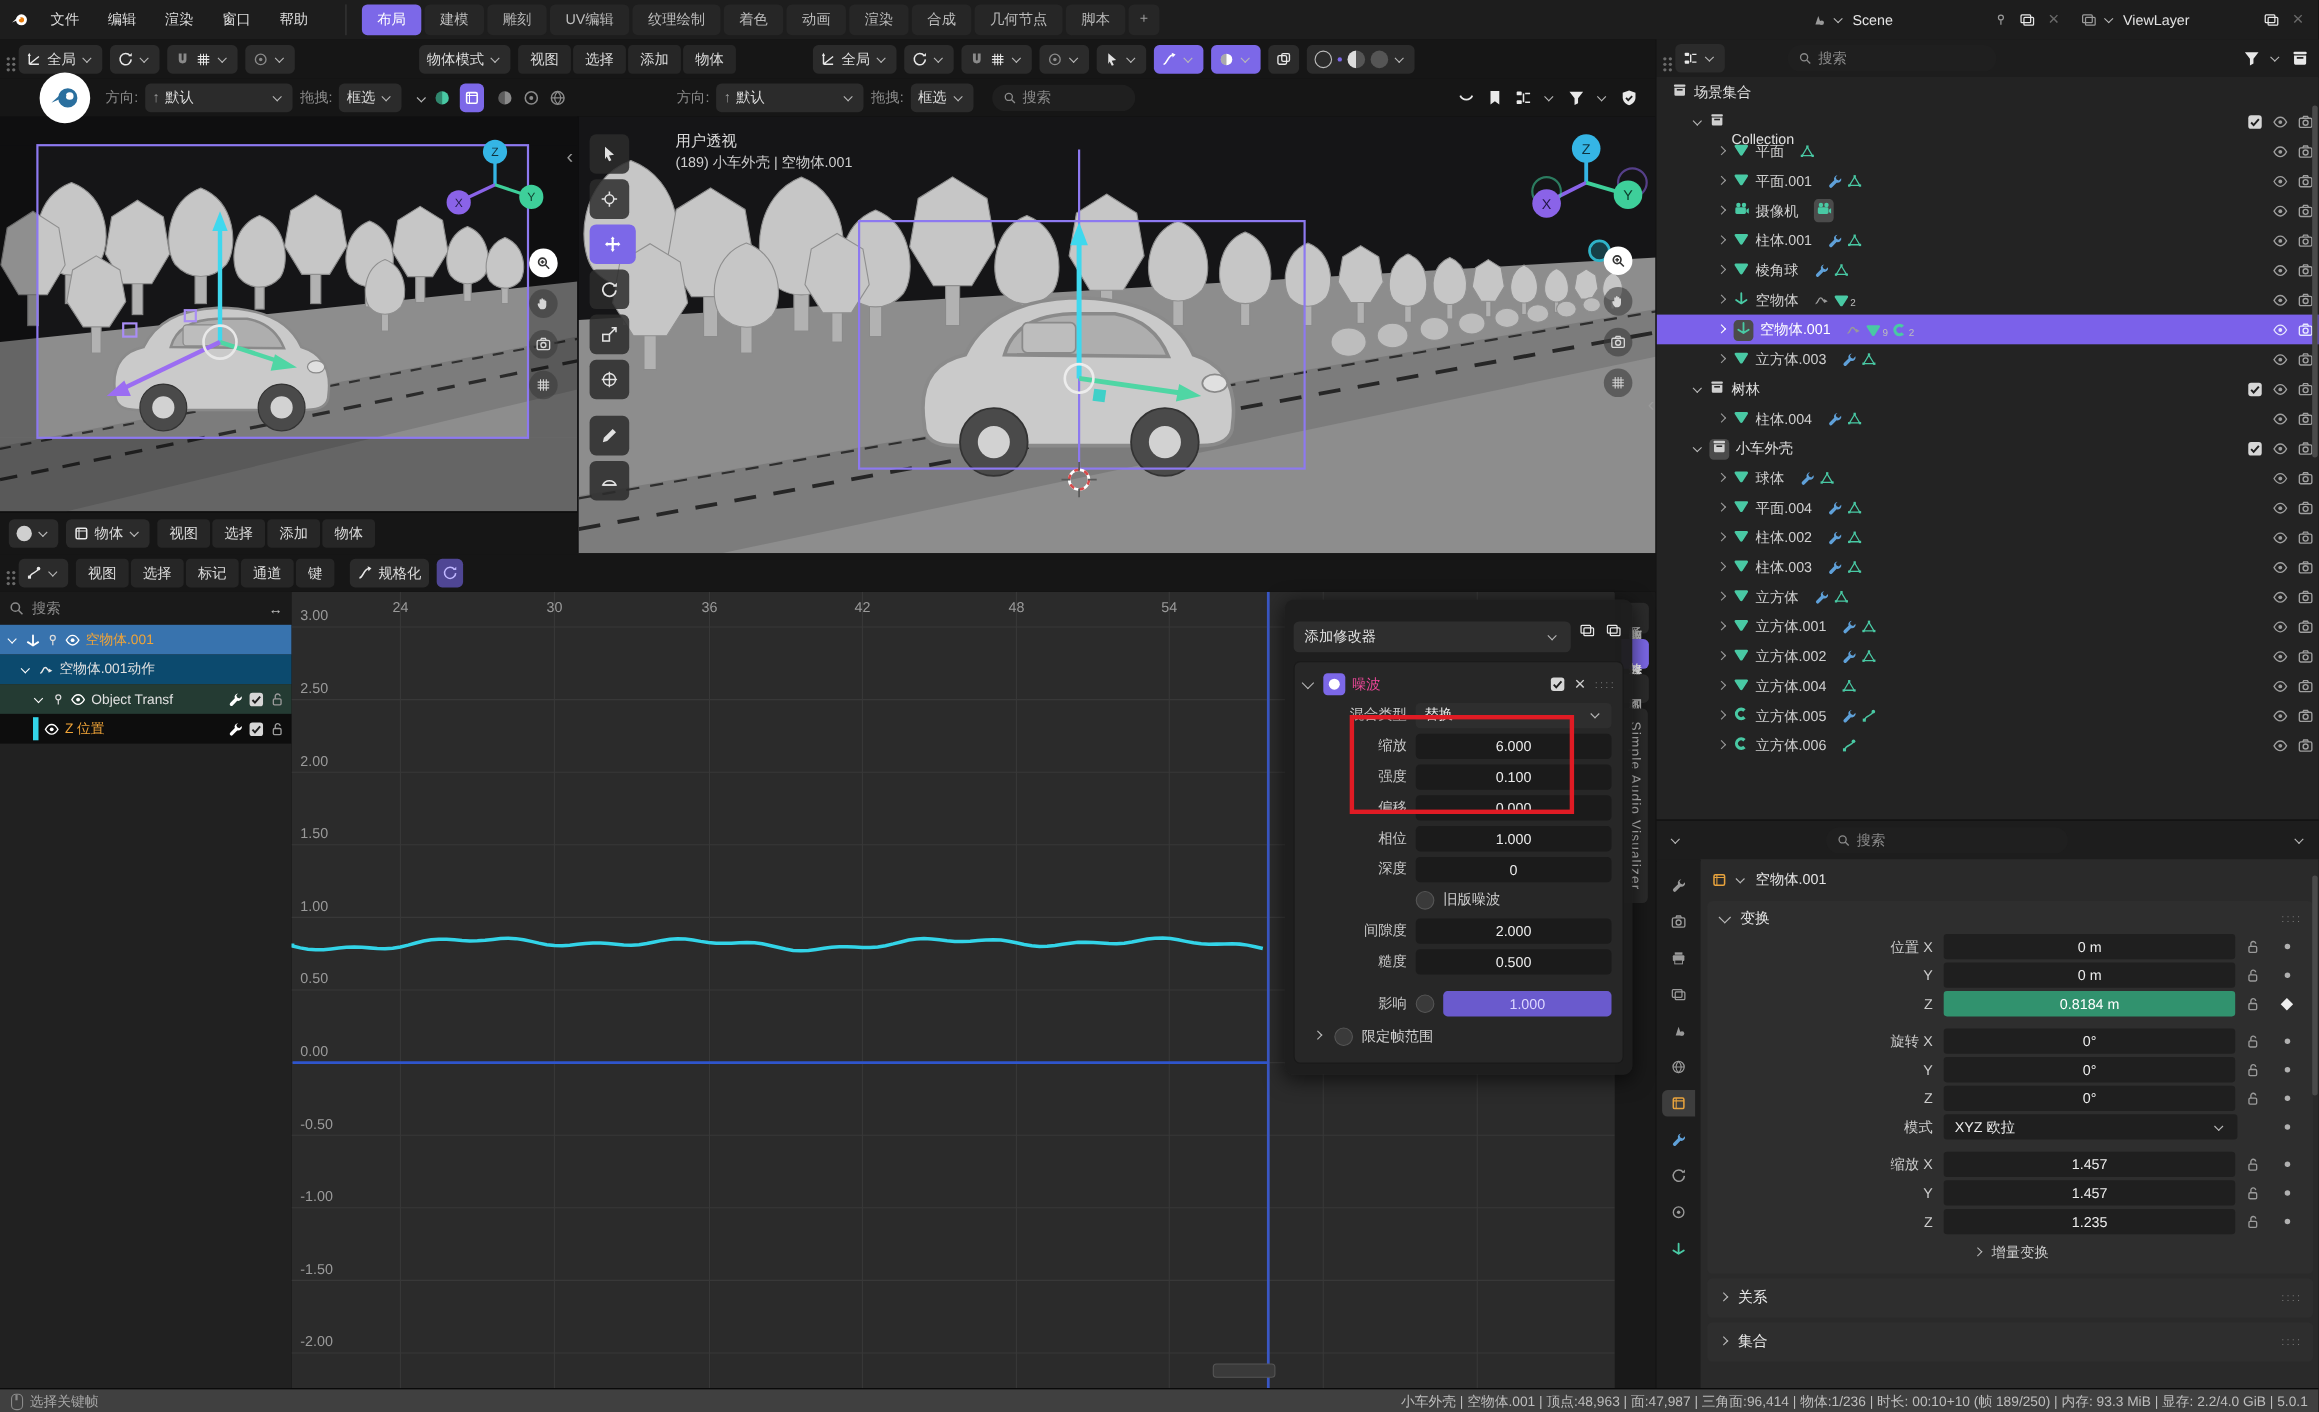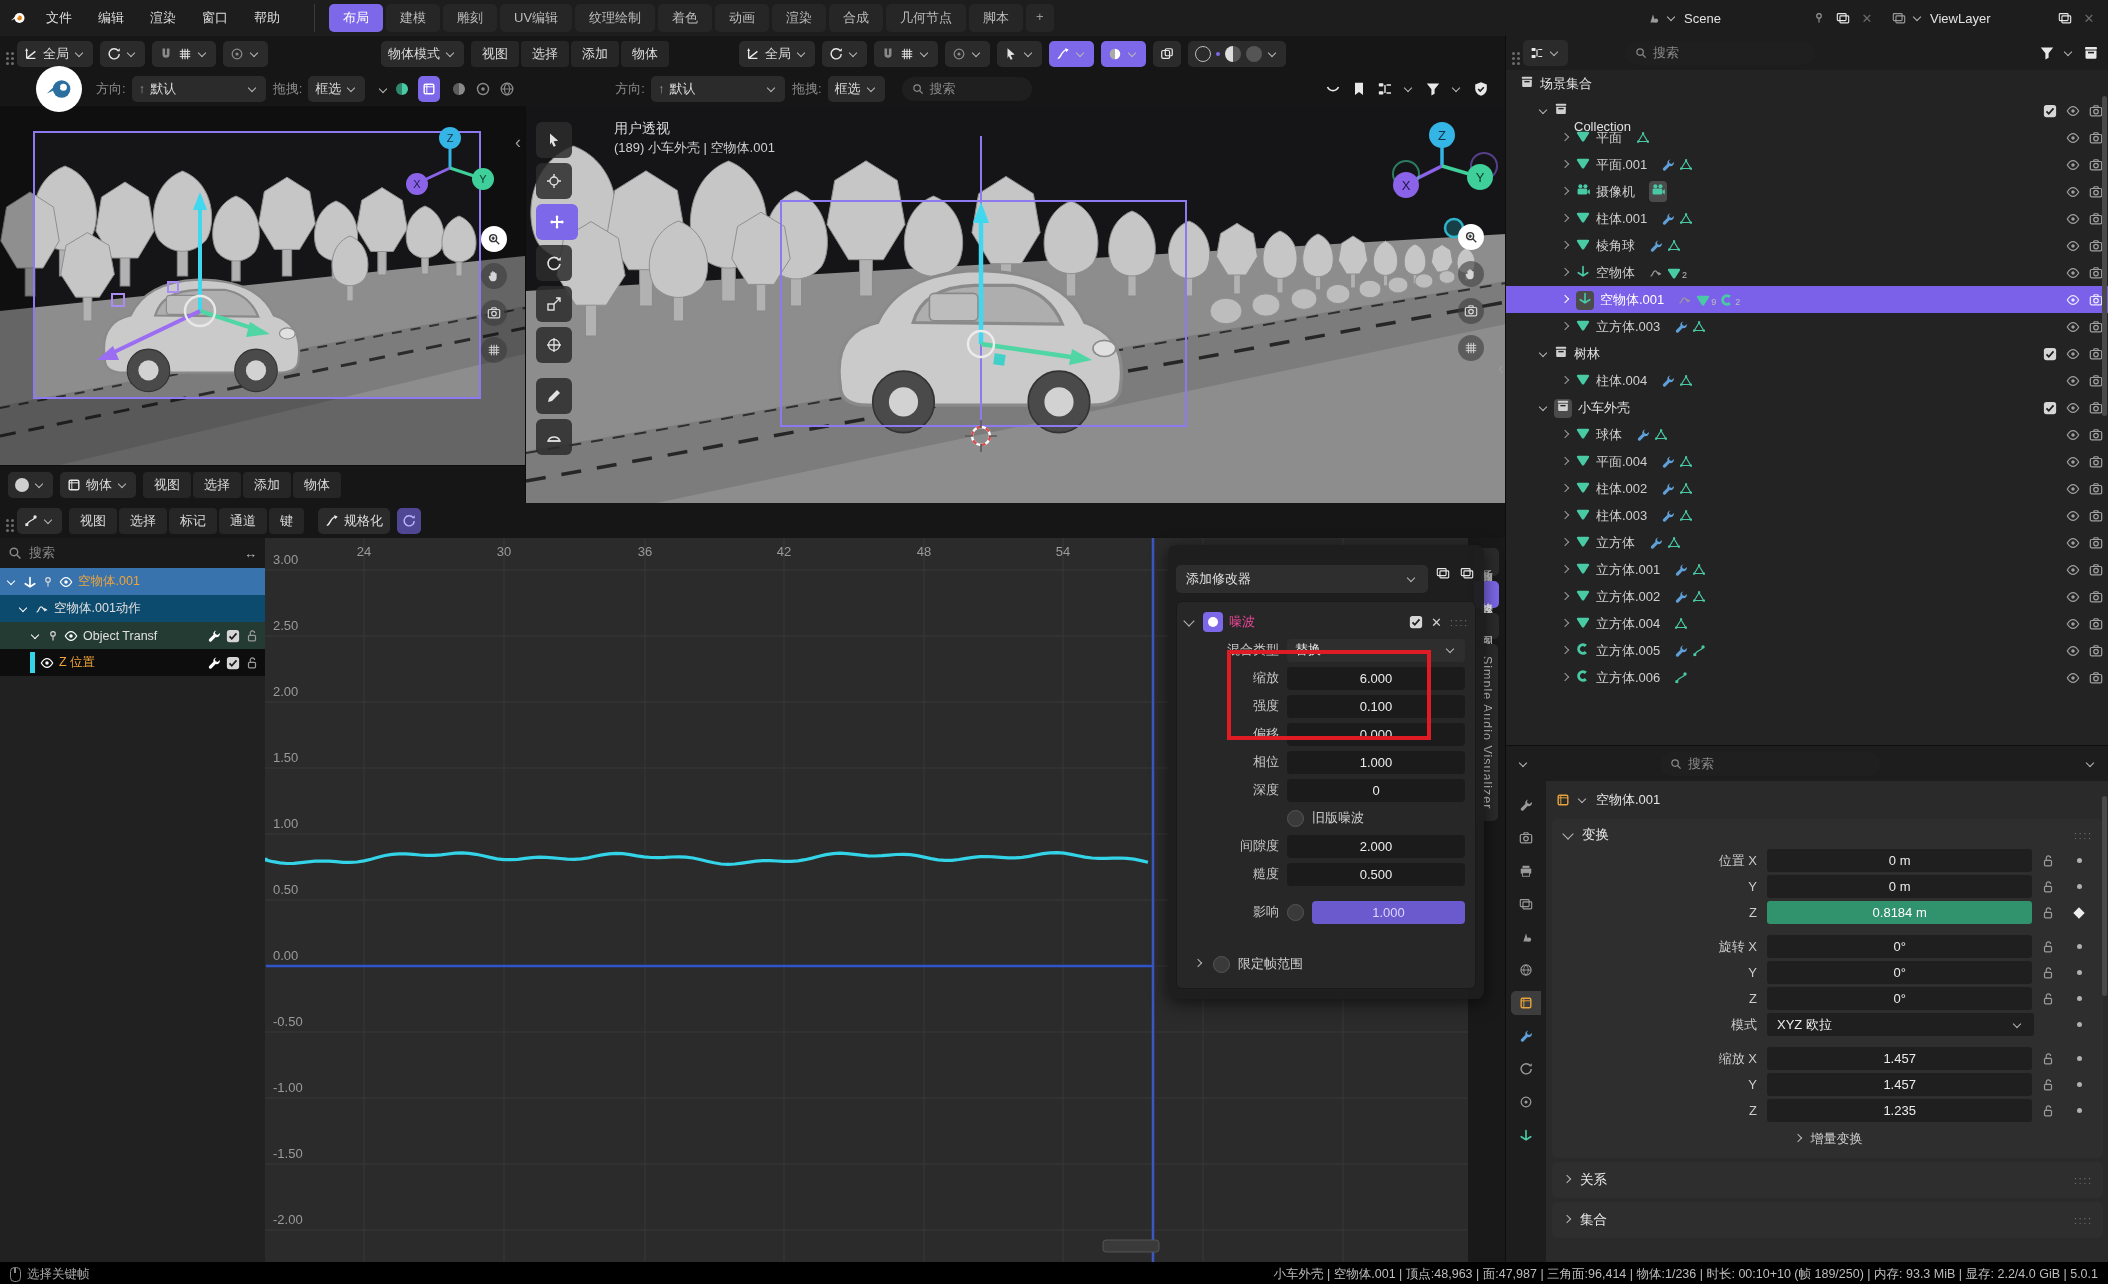--- a/index.html
+++ b/index.html
@@ -113,21 +113,21 @@
   .trow .tl{width:205px;text-align:right;color:#cccccc;padding-right:10px;flex:none;}
   .tfield{width:288px;background:#1f1f1f;border-radius:3px;height:23px;display:flex;align-items:center;justify-content:center;color:#ececec;}
   .tfield.keyed{background:#31926e;color:#fff;}
   .tfield.dd{justify-content:flex-start;padding-left:10px;position:relative;}
   .tfield.dd .chev{position:absolute;right:10px;}
   .ticn{width:34px;display:flex;justify-content:center;color:#9a9a9a;}
   .dot{width:5px;height:5px;border-radius:50%;background:#b0b0b0;}
   .diam{width:8px;height:8px;background:#eee;transform:rotate(45deg);}
   .subrow{display:flex;align-items:center;gap:6px;color:#cfcfcf;padding:6px 14px 0;justify-content:center;}
   
-  #status{left:0;top:1262px;width:2108px;height:22px;background:#000000;border-top:1px solid #000;display:flex;align-items:center;color:#a8a8a8;font-size:12.5px;}
+  #status{left:0;top:1262px;width:2108px;height:22px;background:#404040;border-top:1px solid #000;display:flex;align-items:center;color:#a8a8a8;font-size:12.5px;}
   #status .right{margin-left:auto;margin-right:10px;color:#bdbdbd;}
   .mouseic{width:9px;height:13px;border:1.4px solid #8a8a8a;border-radius:4.5px;margin:0 6px 0 10px;position:relative;}
   .mouseic:after{content:"";position:absolute;left:3.2px;top:0;width:1.4px;height:5px;background:#8a8a8a;}
   
   #redbox{left:1227px;top:650px;width:196px;height:82px;border:4px solid #e01b24;z-index:50;pointer-events:none;}
   .scrollbar{position:absolute;width:5px;border-radius:3px;background:#4a4a4a;}
 </style>
 </head>
 <body>
 
@@ -1130,21 +1130,21 @@
               <span>0.500</span>
             </div>
           </div>
         <div class="prow" style="margin-top:10px">
           <span class="pl">影响</span>
           <span class="toggle"></span>
           <div class="pfield slider">
               <span>1.000</span>
             </div>
         </div>
-        <div class="prow" style="margin-top:24px;gap:8px;padding-left:10px">
+        <div class="prow" style="margin-top:2px;gap:8px;padding-left:10px">
           <span class="chev sm r"></span>
           <span class="toggle"></span>
           <span style="color:#d0d0d0">限定帧范围</span>
         </div>
       </div>
     </div>
 
     <div id="vtabs">
       <div class="vtab">函数曲线</div>
       <div class="vtab active">修改器</div>

